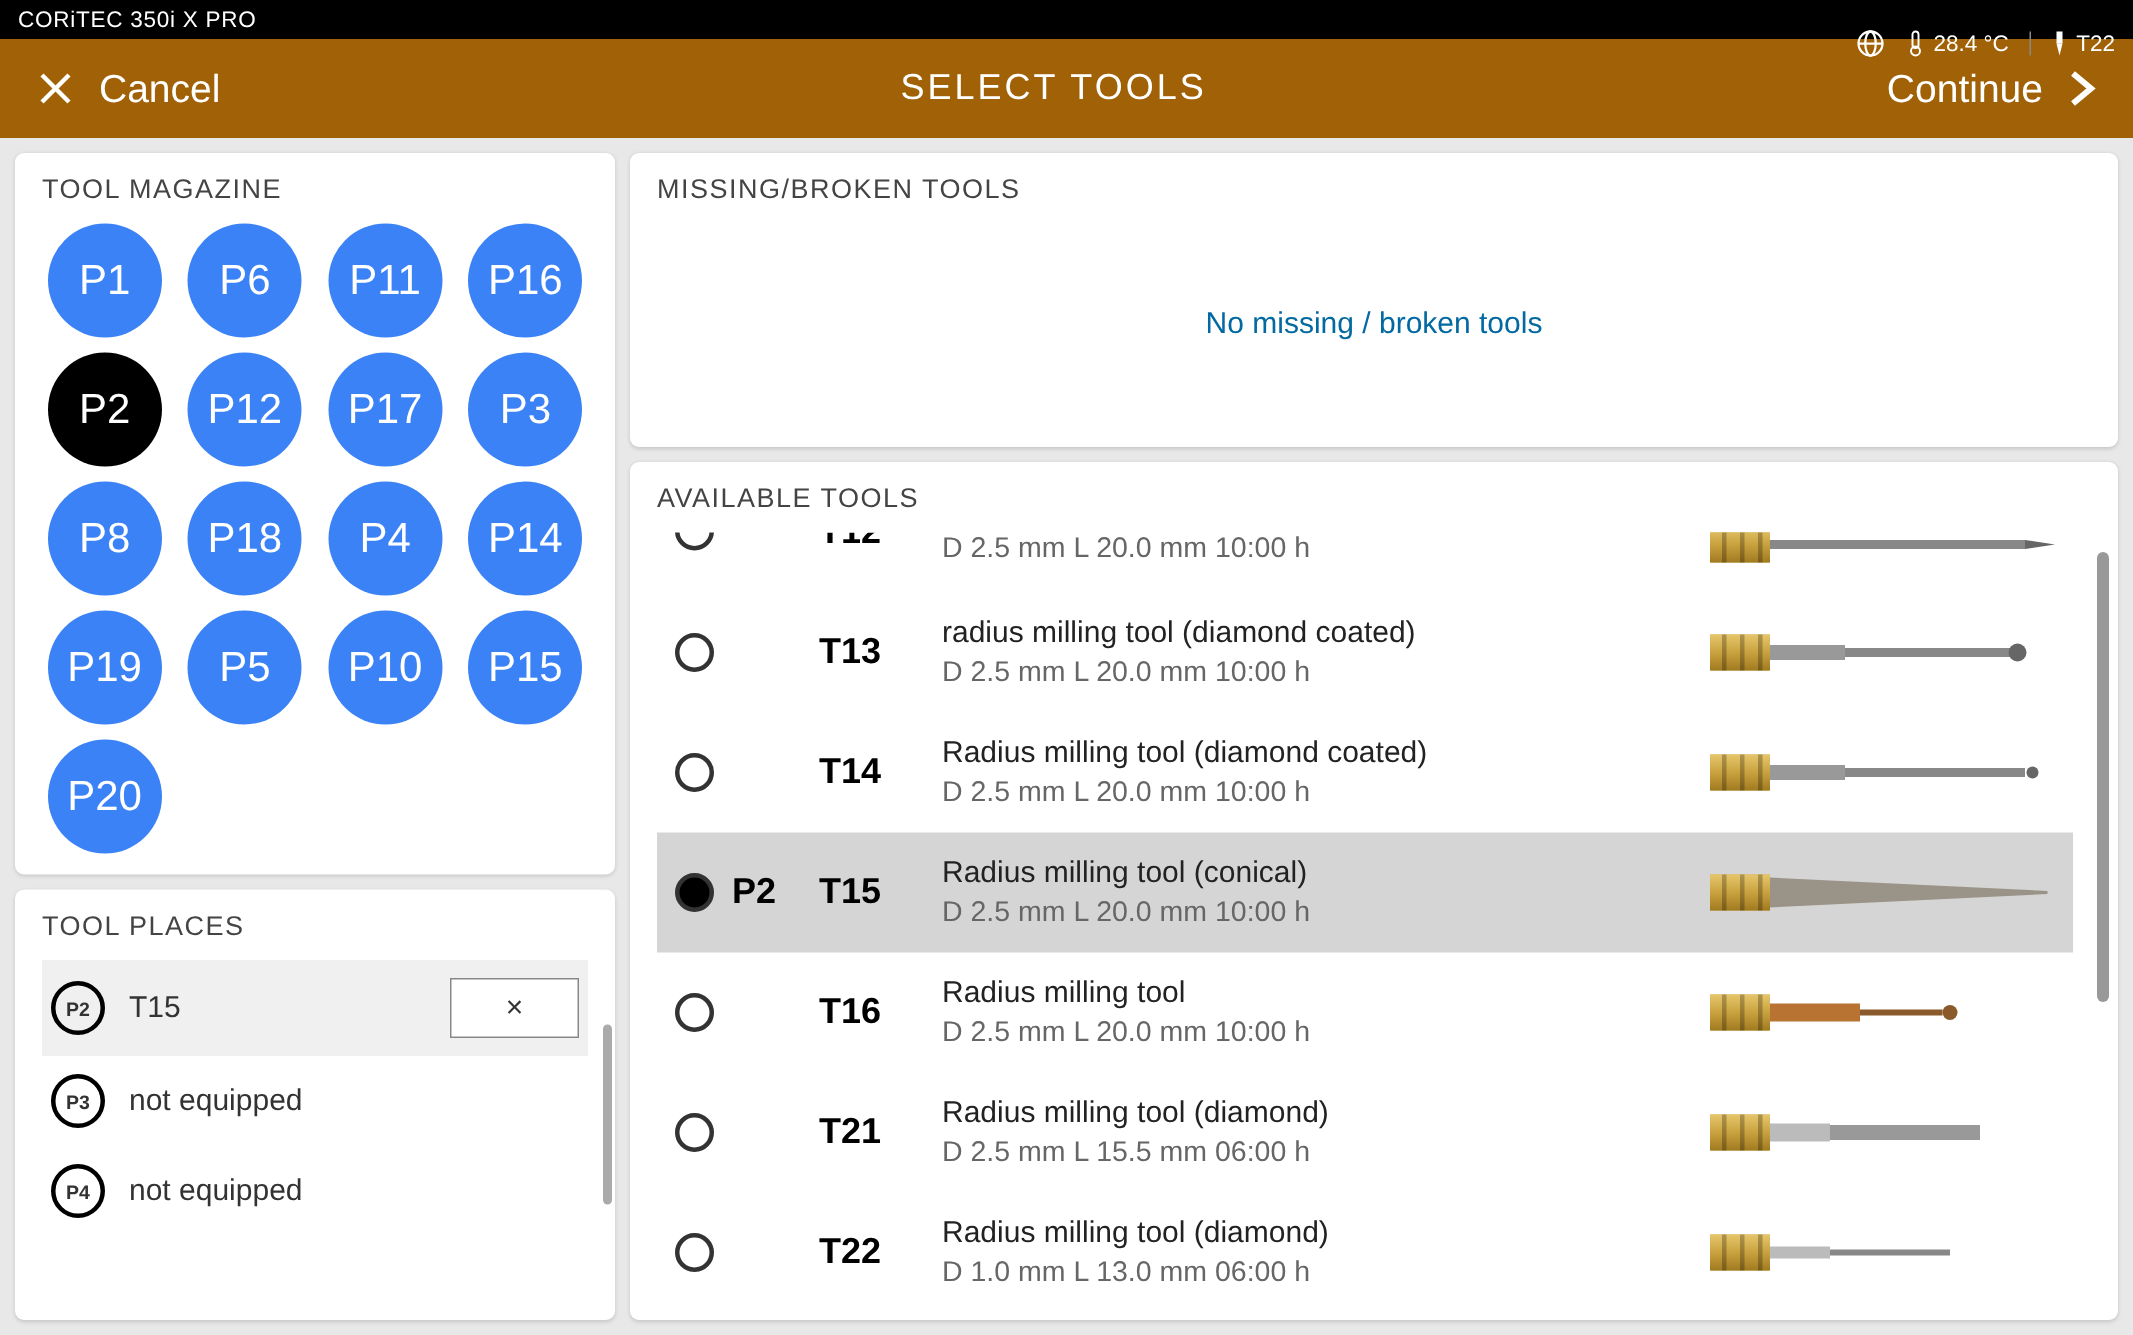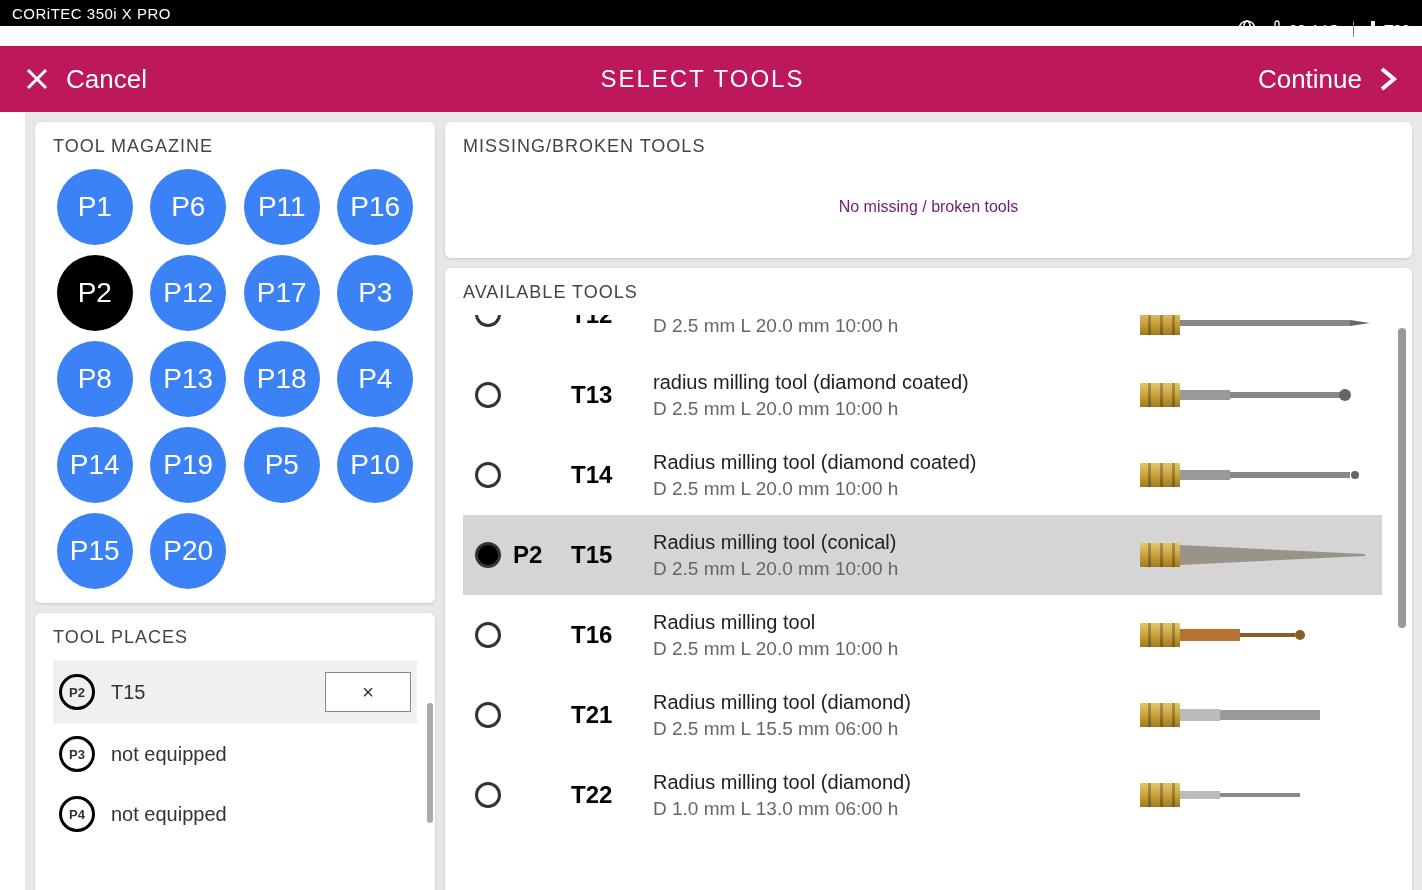--- a/index.html
+++ b/index.html
@@ -11,30 +11,29 @@
     display: flex; justify-content: space-between; align-items: center;
     padding: 0 12px; font-size: 15px;
   }
   .status-left { font-weight: 400; letter-spacing: 0.5px; }
   .status-right { display: flex; align-items: center; gap: 14px; margin-top: 32px; }
   .status-right .sep { width: 1px; height: 16px; background: #888; }
   .status-item { display: flex; align-items: center; gap: 6px; }
   
   
   .title-bar {
-    background: #be185d; color: #fff; height: 66px;
+    background: #a16207; color: #fff; height: 66px;
     display: flex; align-items: center; justify-content: space-between;
     padding: 0 24px;
-    margin-top: 20px;
   }
   .title-left, .title-right { display: flex; align-items: center; gap: 16px; font-size: 26px; cursor: pointer; }
   .title-center { font-size: 24px; letter-spacing: 2px; }
   
   
-  .main { display: flex; height: calc(890px - 26px - 66px); background: #e8e8e8; padding: 10px; gap: 10px; margin-left: 25px; }
+  .main { display: flex; height: calc(890px - 26px - 66px); background: #e8e8e8; padding: 10px; gap: 10px; }
   .left-col { width: 400px; display: flex; flex-direction: column; gap: 10px; }
   .right-col { flex: 1; display: flex; flex-direction: column; gap: 10px; }
   
   .panel { background: #fff; border-radius: 6px; box-shadow: 0 1px 3px rgba(0,0,0,.15); padding: 14px 18px; }
   .panel-title { font-size: 18px; color: #444; letter-spacing: 1px; margin-bottom: 12px; }
   
   
   .magazine-grid { display: grid; grid-template-columns: repeat(4, 1fr); grid-template-rows: repeat(5, 1fr); gap: 10px; justify-items: center; }
   .mag-slot {
     width: 76px; height: 76px; border-radius: 50%;
@@ -57,22 +56,22 @@
     font-size: 13px; font-weight: bold;
   }
   .place-label { flex: 1; }
   .place-remove {
     width: 86px; height: 40px; border: 1px solid #888; background: #fff;
     display: flex; align-items: center; justify-content: center; font-size: 20px; cursor: pointer;
   }
   .places-scroll { position: absolute; right: 2px; top: 90px; width: 6px; height: 120px; background: #aaa; border-radius: 3px; }
   
   
-  .missing-panel { height: 136px; display: flex; flex-direction: column; }
-  .missing-body { flex: 1; display: flex; align-items: center; justify-content: center; color: #701a75; font-size: 16px; }
+  .missing-panel { height: 196px; display: flex; flex-direction: column; }
+  .missing-body { flex: 1; display: flex; align-items: center; justify-content: center; color: #0369a1; font-size: 20px; }
   
   
   .available-panel { flex: 1; position: relative; overflow: hidden; padding-right: 30px; }
   .tools-list { display: flex; flex-direction: column; overflow: hidden; }
   .tool-row {
     display: flex; align-items: center; gap: 12px;
     padding: 10px 12px; min-height: 80px;
   }
   .tool-row.selected { background: #d5d5d5; }
   .tool-row.partial .tool-id { transform: translateY(-14px); }
@@ -148,21 +147,20 @@
       <div class="magazine-grid" id="magazine-grid">
           <div class="mag-slot">P1</div>
           <div class="mag-slot">P6</div>
           <div class="mag-slot">P11</div>
           <div class="mag-slot">P16</div>
           <div class="mag-slot selected">P2</div>
           <div class="mag-slot">P12</div>
           <div class="mag-slot">P17</div>
           <div class="mag-slot">P3</div>
           <div class="mag-slot">P8</div>
-          <div class="mag-slot">P13</div>
           <div class="mag-slot">P18</div>
           <div class="mag-slot">P4</div>
           <div class="mag-slot">P14</div>
           <div class="mag-slot">P19</div>
           <div class="mag-slot">P5</div>
           <div class="mag-slot">P10</div>
           <div class="mag-slot">P15</div>
           <div class="mag-slot">P20</div>
         </div>
     </div>

